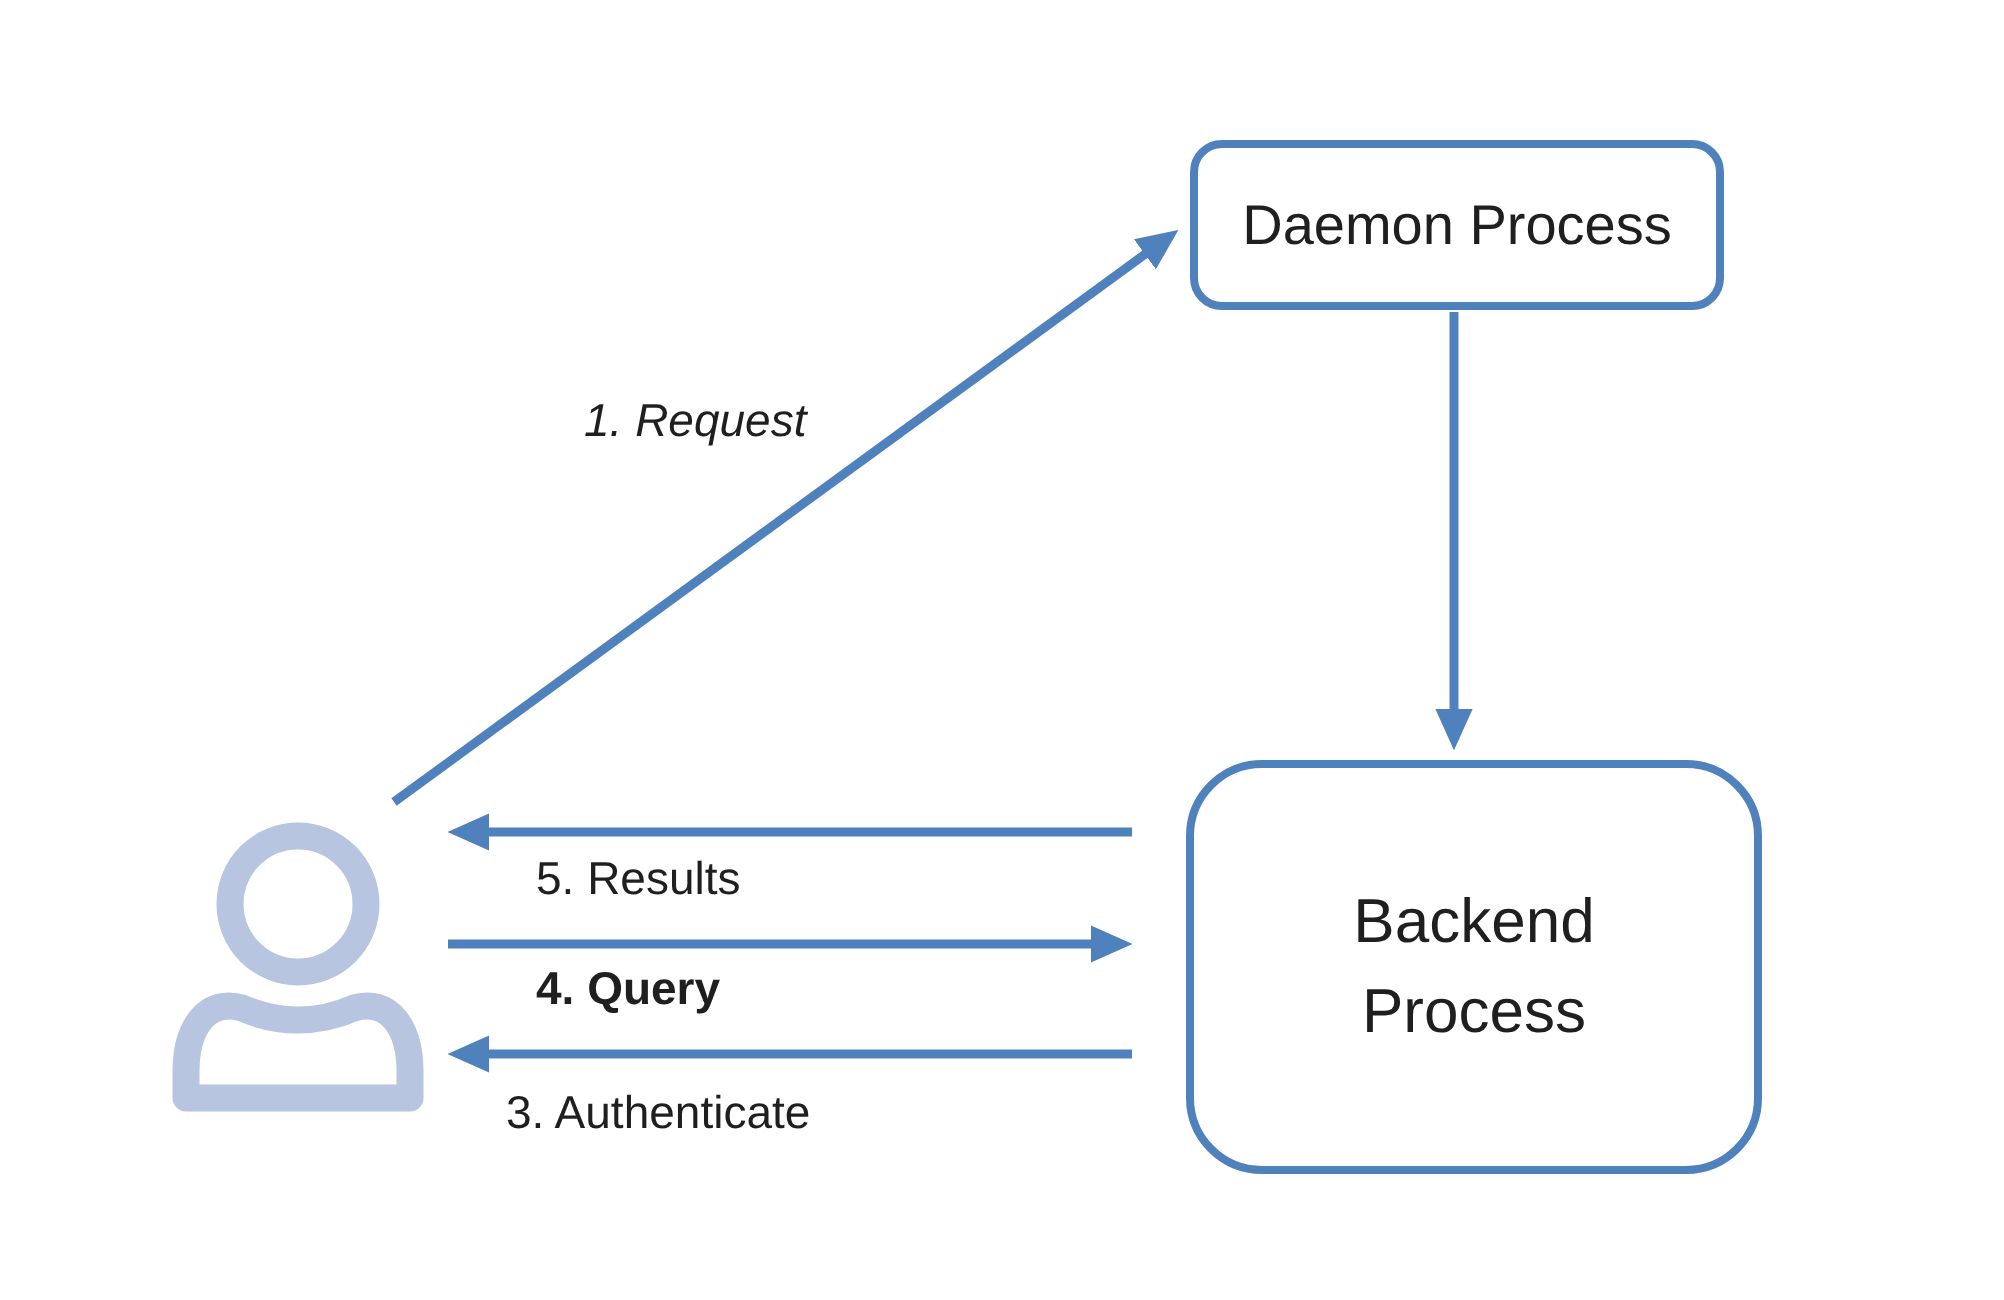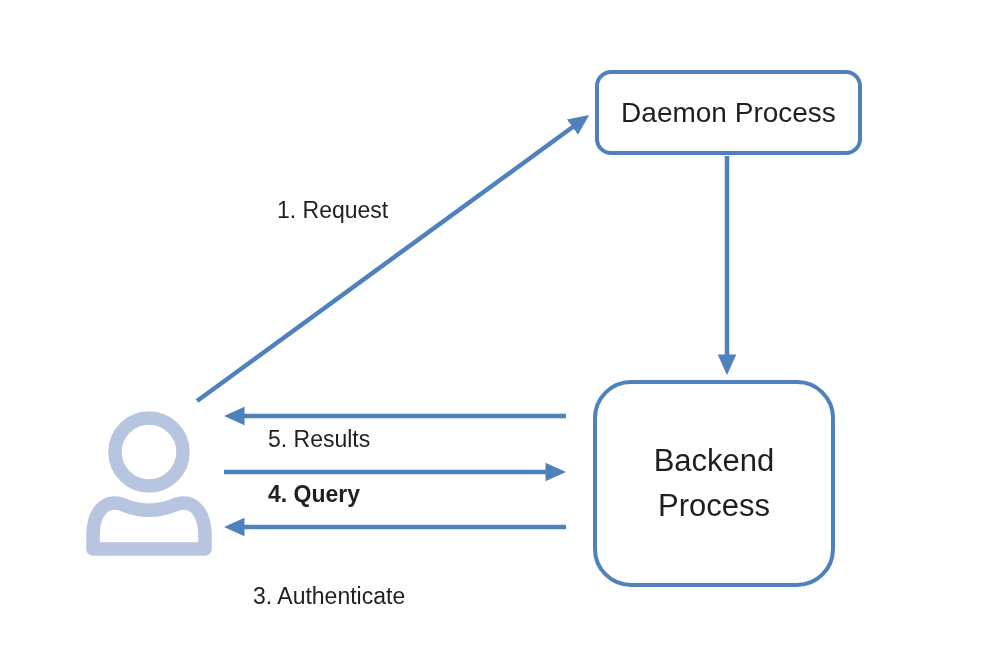--- a/index.html
+++ b/index.html
@@ -44,40 +44,40 @@
     text-align: center;
   }
   .node-daemon {
     left: 595px; top: 70px;
     width: 267px; height: 85px;
     border-radius: 16px;
     font-size: 28px;
   }
   .node-backend {
     left: 593px; top: 380px;
-    width: 242px; height: 207px;
+    width: 288px; height: 207px;
     border-radius: 38px;
     font-size: 31px;
     line-height: 1.45;
   }
   .node-backend .node-label {
     display: inline-block;
     max-width: 175px;
   }
   .edge-label {
     position: absolute;
     color: var(--text, #1f1f1f);
     font-size: 23px;
     white-space: nowrap;
   }
-  .lbl-request      { left: 277px; top: 197px; }
+  .lbl-request      { left: 292px; top: 197px; font-style: italic; }
   .lbl-child        { left: 745px; top: 324px; }
   .lbl-results      { left: 268px; top: 426px; }
   .lbl-query        { left: 268px; top: 481px; font-weight: bold; }
-  .lbl-authenticate { left: 253px; top: 543px; margin-top: 40px; }
+  .lbl-authenticate { left: 253px; top: 543px; }
 </style>
 </head>
 <body>
 
 <div class="canvas">
 
   <svg class="wires" viewBox="0 0 1002 650">
     <defs>
       <marker id="ah" viewBox="0 0 10 10" refX="7.5" refY="5" markerWidth="4.6" markerHeight="4.6" orient="auto-start-reverse">
         <path class="arrowhead-fill" d="M 0 0.5 L 10 5 L 0 9.5 z"></path>

